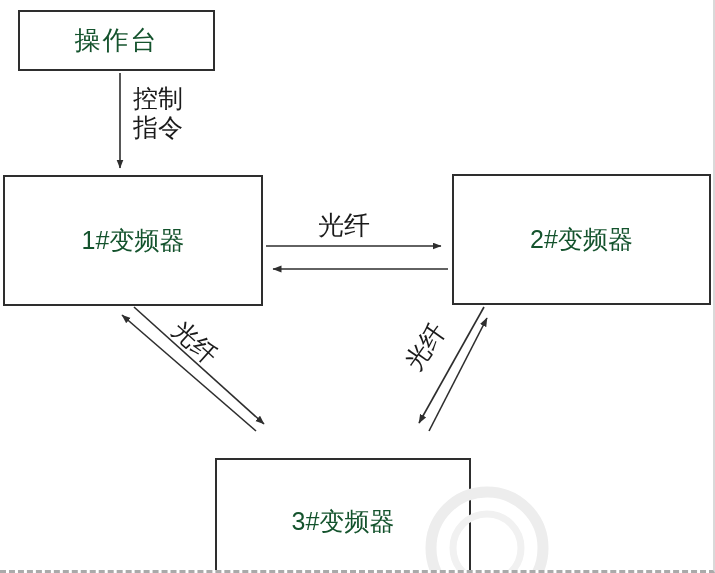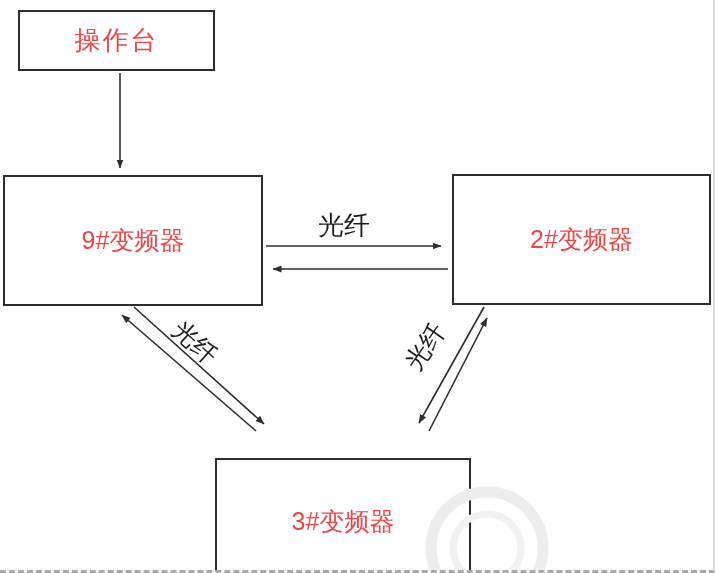--- a/index.html
+++ b/index.html
@@ -33,21 +33,21 @@
   .marker-head{
     fill:var(--line);
   }
   .node{
     position:absolute;
     background:#ffffff;
     border:2px solid var(--box-border);
     display:flex;
     align-items:center;
     justify-content:center;
-    color:#ef4444;
+    color:#14532d;
   }
   .node-console{
     left:18px;top:10px;width:197px;height:61px;
     font-size:26px;
     letter-spacing:2px;
   }
   .node-inv1{
     left:3px;top:175px;width:260px;height:131px;
     font-size:25px;
   }
@@ -112,31 +112,33 @@
 
     <line x1="429" y1="431" x2="487" y2="318" marker-end="url(#ah)"></line>
     <line x1="484" y1="307" x2="419" y2="423" marker-end="url(#ah)"></line>
   </svg>
 
   <div class="node node-console">
     <span>操作台</span>
   </div>
 
   <div class="node node-inv1">
-    <span>9#变频器</span>
+    <span>1#变频器</span>
   </div>
 
   <div class="node node-inv2">
     <span>2#变频器</span>
   </div>
 
   <div class="node node-inv3">
     <span>3#变频器</span>
   </div>
 
+  <div class="edge-label label-control">控制
+指令</div>
   <div class="edge-label label-fiber-12">光纤</div>
   <div class="edge-label label-fiber-13">光纤</div>
   <div class="edge-label label-fiber-23">光纤</div>
 
   <svg class="watermark" viewBox="0 0 715 573" xmlns="http://www.w3.org/2000/svg">
     <circle cx="487" cy="548" r="56" fill="none" stroke="#ededed" stroke-width="11"></circle>
     <circle cx="487" cy="548" r="34" fill="none" stroke="#f1f1f1" stroke-width="7"></circle>
   </svg>
 
 </div>

